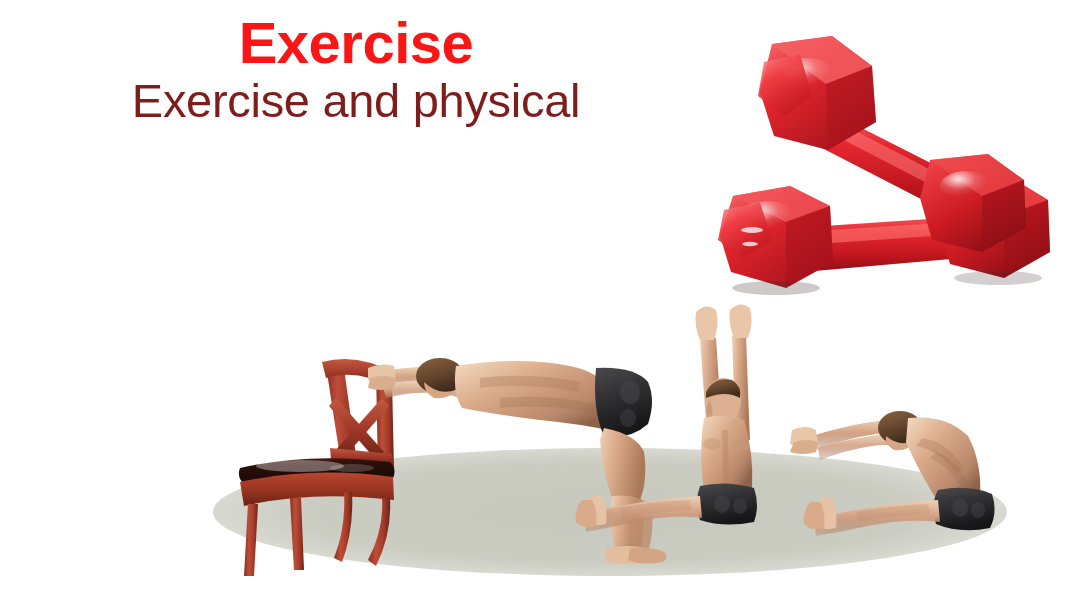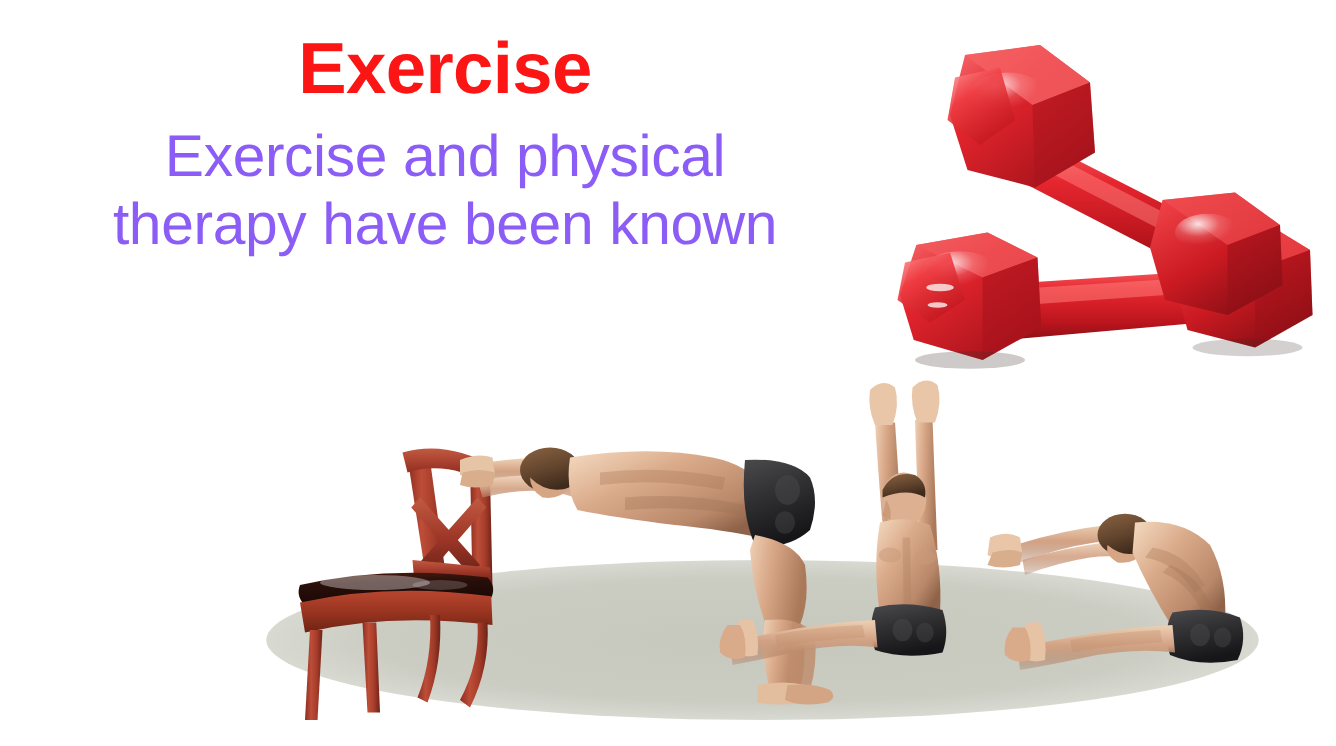--- a/index.html
+++ b/index.html
@@ -27,24 +27,24 @@
     width: 712px;
     text-align: center;
   }
   .title {
     color: #fb1515;
     font-family: "Liberation Sans", sans-serif;
     font-weight: bold;
     font-size: 58px;
     line-height: 62px;
     letter-spacing: -0.5px;
-    margin: 12px;
+    margin: 0;
   }
   .body-line {
-    color: #8b5cf6;
+    color: #7f1d1d;
     font-family: "Liberation Sans", sans-serif;
     font-weight: normal;
     font-size: 47px;
     line-height: 54px;
     letter-spacing: -0.3px;
     white-space: nowrap;
   }
 
   
   .art {
@@ -320,16 +320,15 @@
 
         <path d="M822,498 Q814,510 814,522 Q822,532 836,528 Q838,510 832,498 Z" fill="#e6c3a4"></path>
         <path d="M810,502 Q802,512 804,524 Q812,532 824,528 Q826,512 820,502 Z" fill="#d9ab8a"></path>
       </g>
     </svg>
   </div>
 
   <div class="text-block">
     <div class="title">Exercise</div>
     <div class="body-line">Exercise and physical</div>
-    <div class="body-line">therapy have been known</div>
   </div>
 
 </div>
 
 </body></html>

